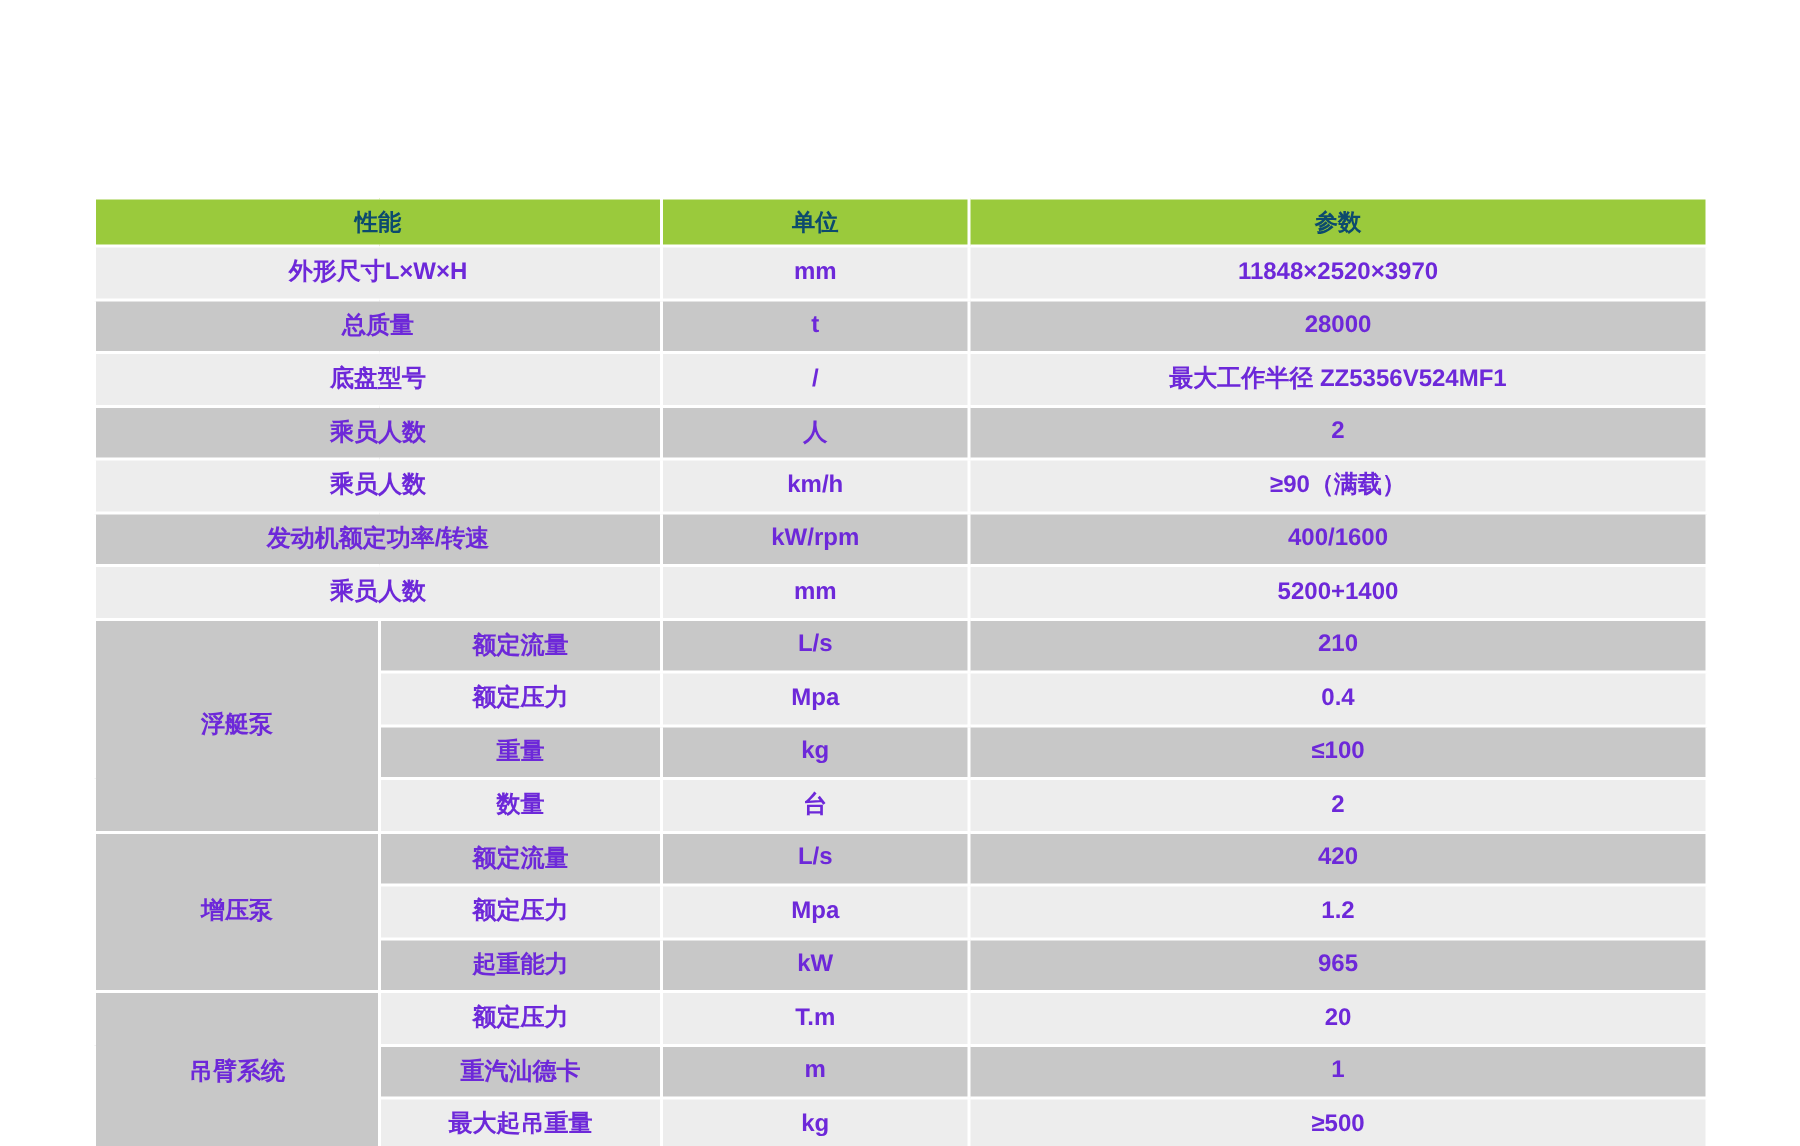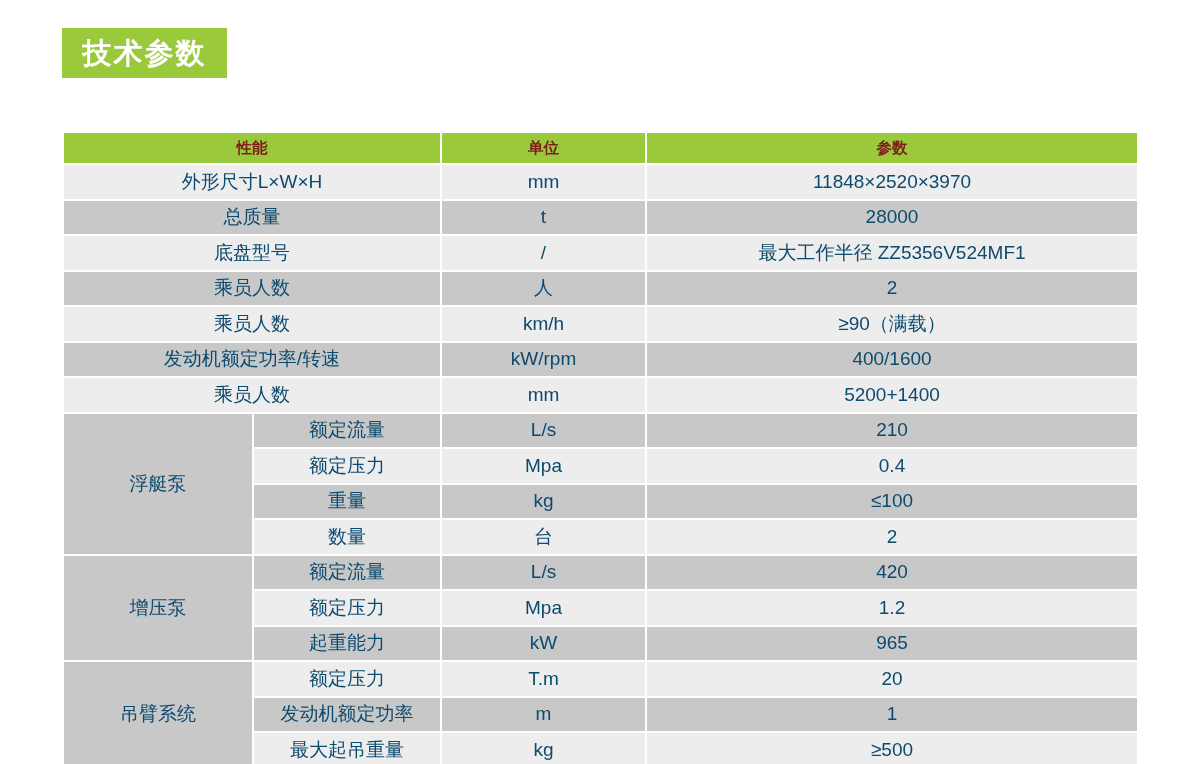--- a/index.html
+++ b/index.html
@@ -49,29 +49,29 @@
     top: 131px;
     width: 1075px;
     border-collapse: collapse;
     table-layout: fixed;
   }
   .spec-table th,
   .spec-table td {
     border: 2px solid #ffffff;
     text-align: center;
     vertical-align: middle;
-    font-size: 19px;
+    font-size: 16px;
     height: 33.5px;
     padding: 0;
-    color: #0c4a6e;
-    font-weight: normal;
+    color: #6d28d9;
+    font-weight: bold;
   }
   .spec-table thead th {
     background: #9ACA3C;
-    color: #7f1d1d;
+    color: #0c4a6e;
     font-weight: bold;
     font-size: 15.5px;
     height: 30px;
   }
 
   
   .col-a { width: 190px; }
   .col-b { width: 188px; }
   .col-c { width: 205px; }
   .col-d { width: 492px; }
@@ -86,23 +86,20 @@
   .group-cell {
     background: #C8C8C8 !important;
     font-size: 15.5px;
   }
 </style>
 </head>
 <body>
 
 <div class="page">
 
-  <div class="title-banner">
-    <span class="title-text">技术参数</span>
-  </div>
 
   <table class="spec-table">
     <colgroup>
       <col class="col-a">
       <col class="col-b">
       <col class="col-c">
       <col class="col-d">
     </colgroup>
     <thead>
       <tr>
@@ -188,21 +185,21 @@
         <td class="cell-dark">965</td>
       </tr>
 
       <tr>
         <td class="group-cell" rowspan="3">吊臂系统</td>
         <td class="cell-light">额定压力</td>
         <td class="cell-light">T.m</td>
         <td class="cell-light">20</td>
       </tr>
       <tr>
-        <td class="cell-dark">发动机额定功率</td>
+        <td class="cell-dark">重汽汕德卡</td>
         <td class="cell-dark">m</td>
         <td class="cell-dark">1</td>
       </tr>
       <tr>
         <td class="cell-light">最大起吊重量</td>
         <td class="cell-light">kg</td>
         <td class="cell-light">≥500</td>
       </tr>
 
     </tbody>

